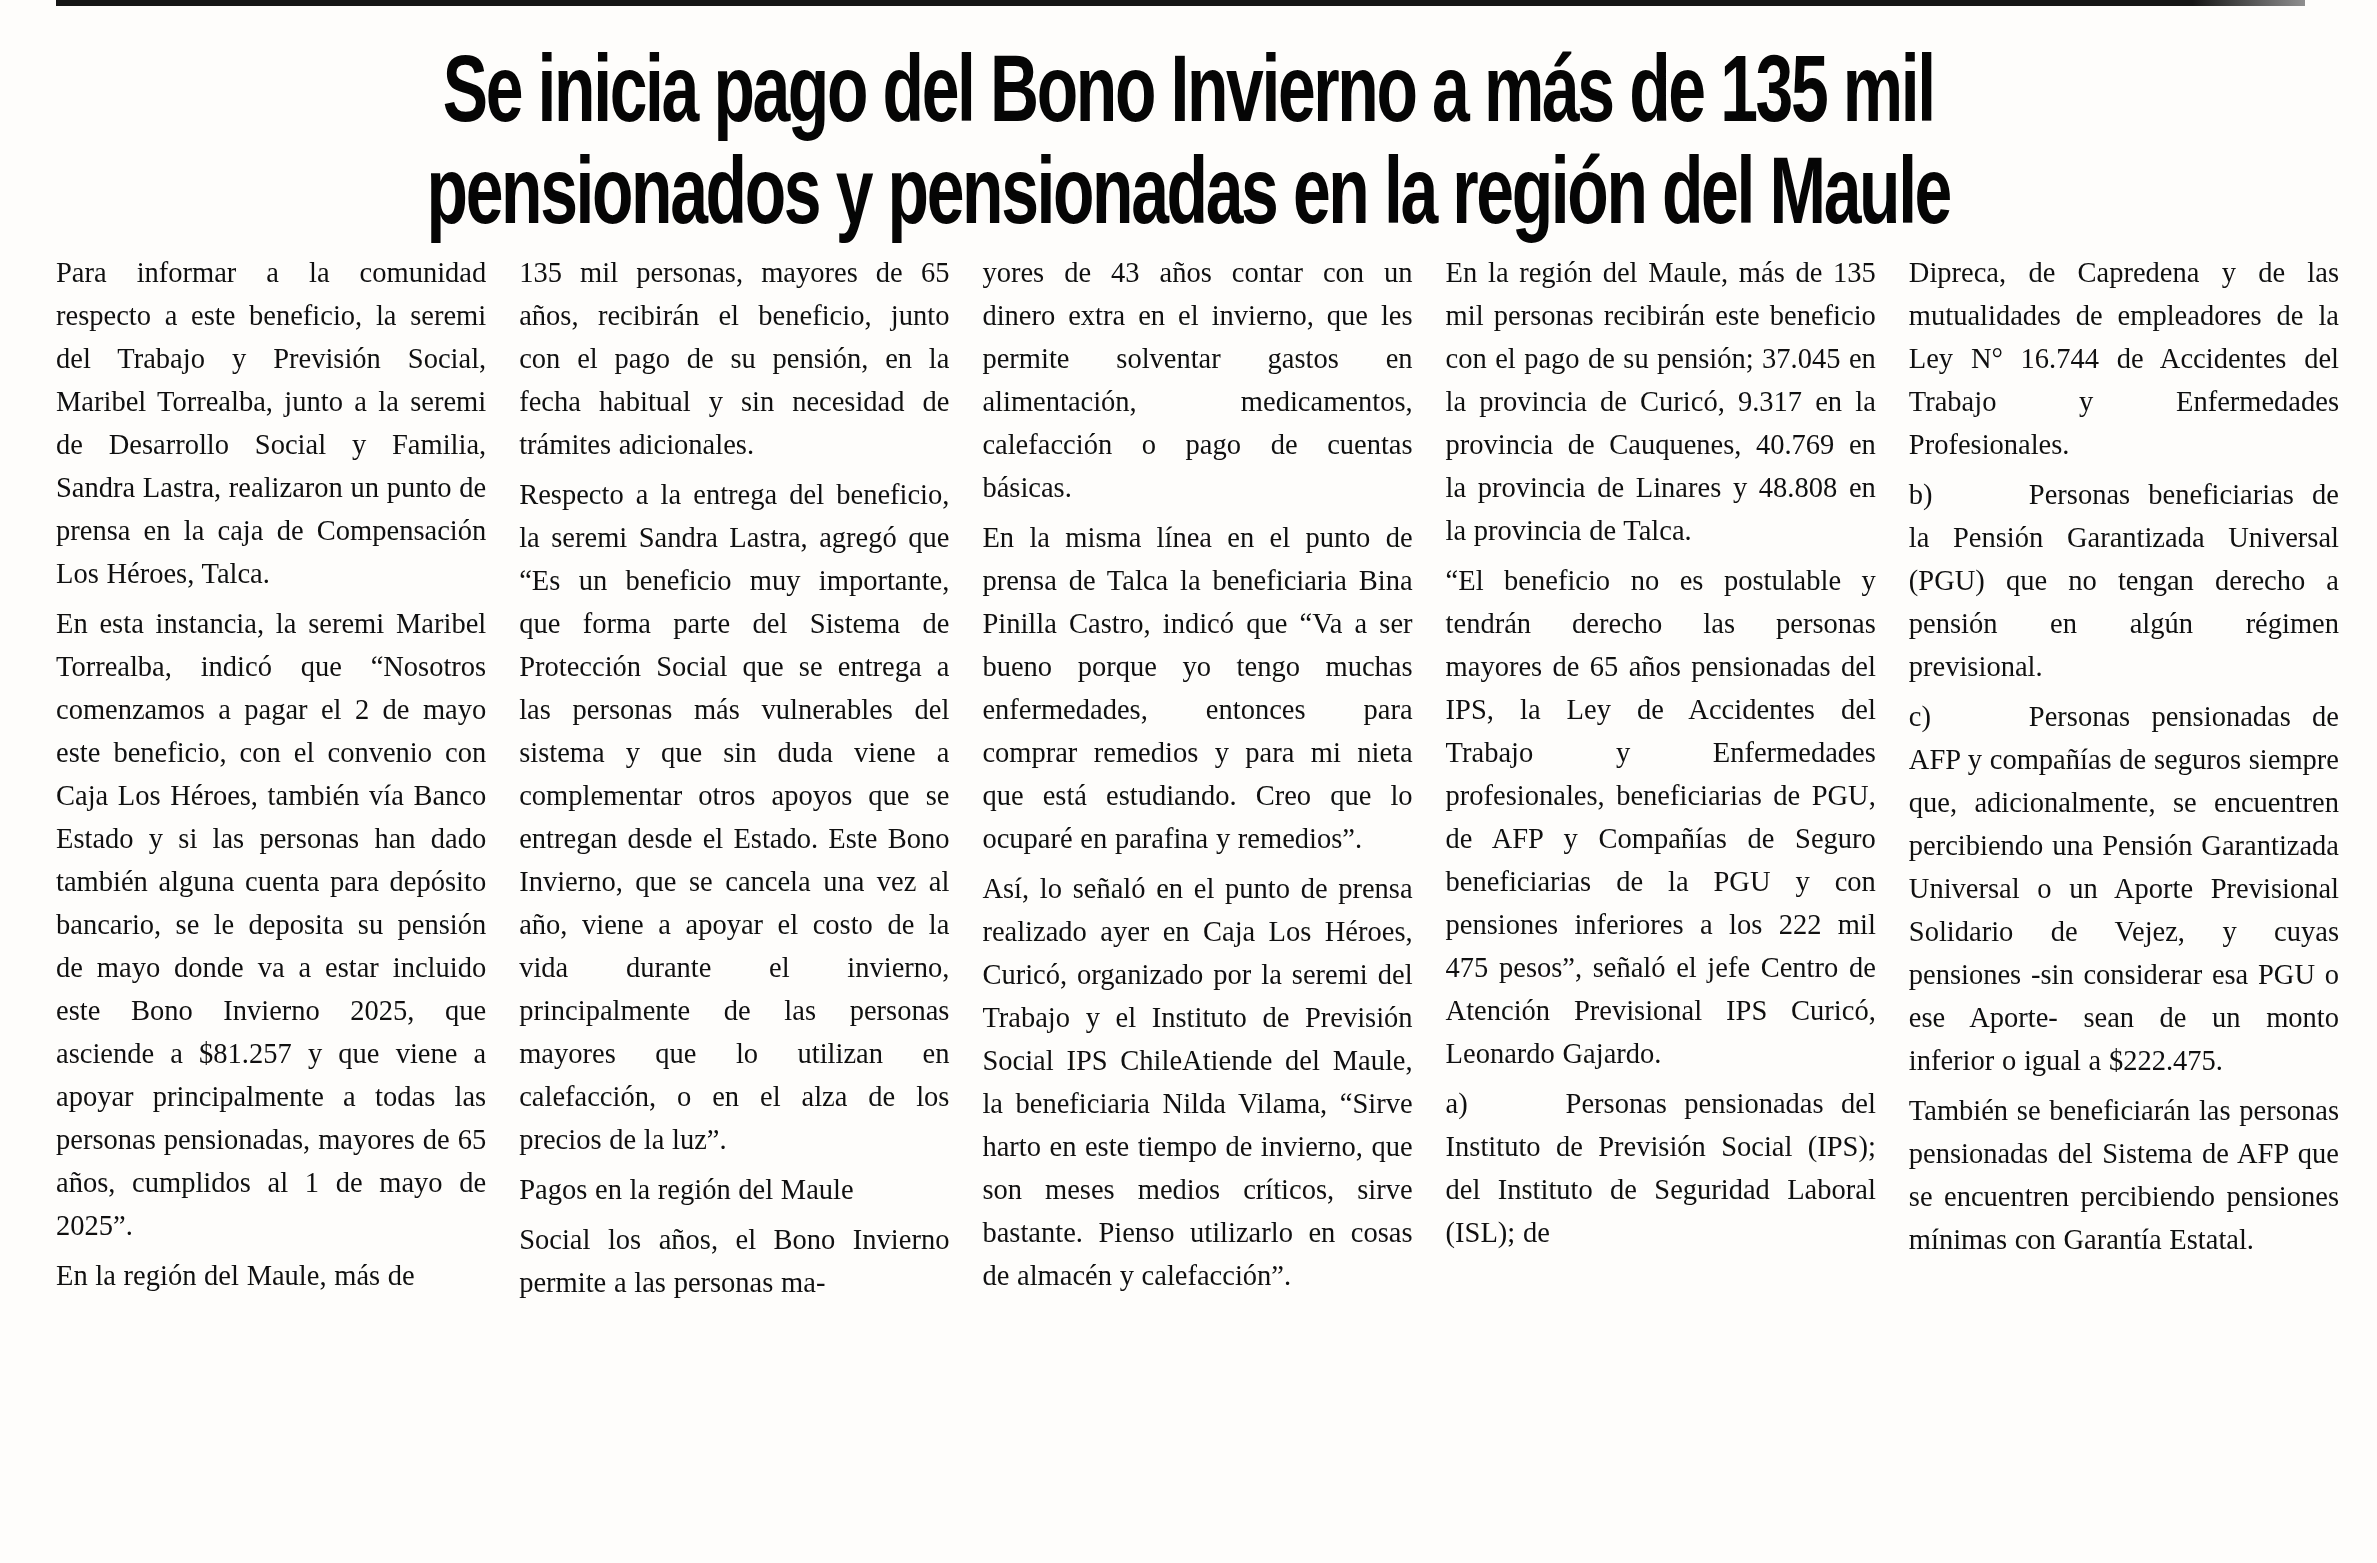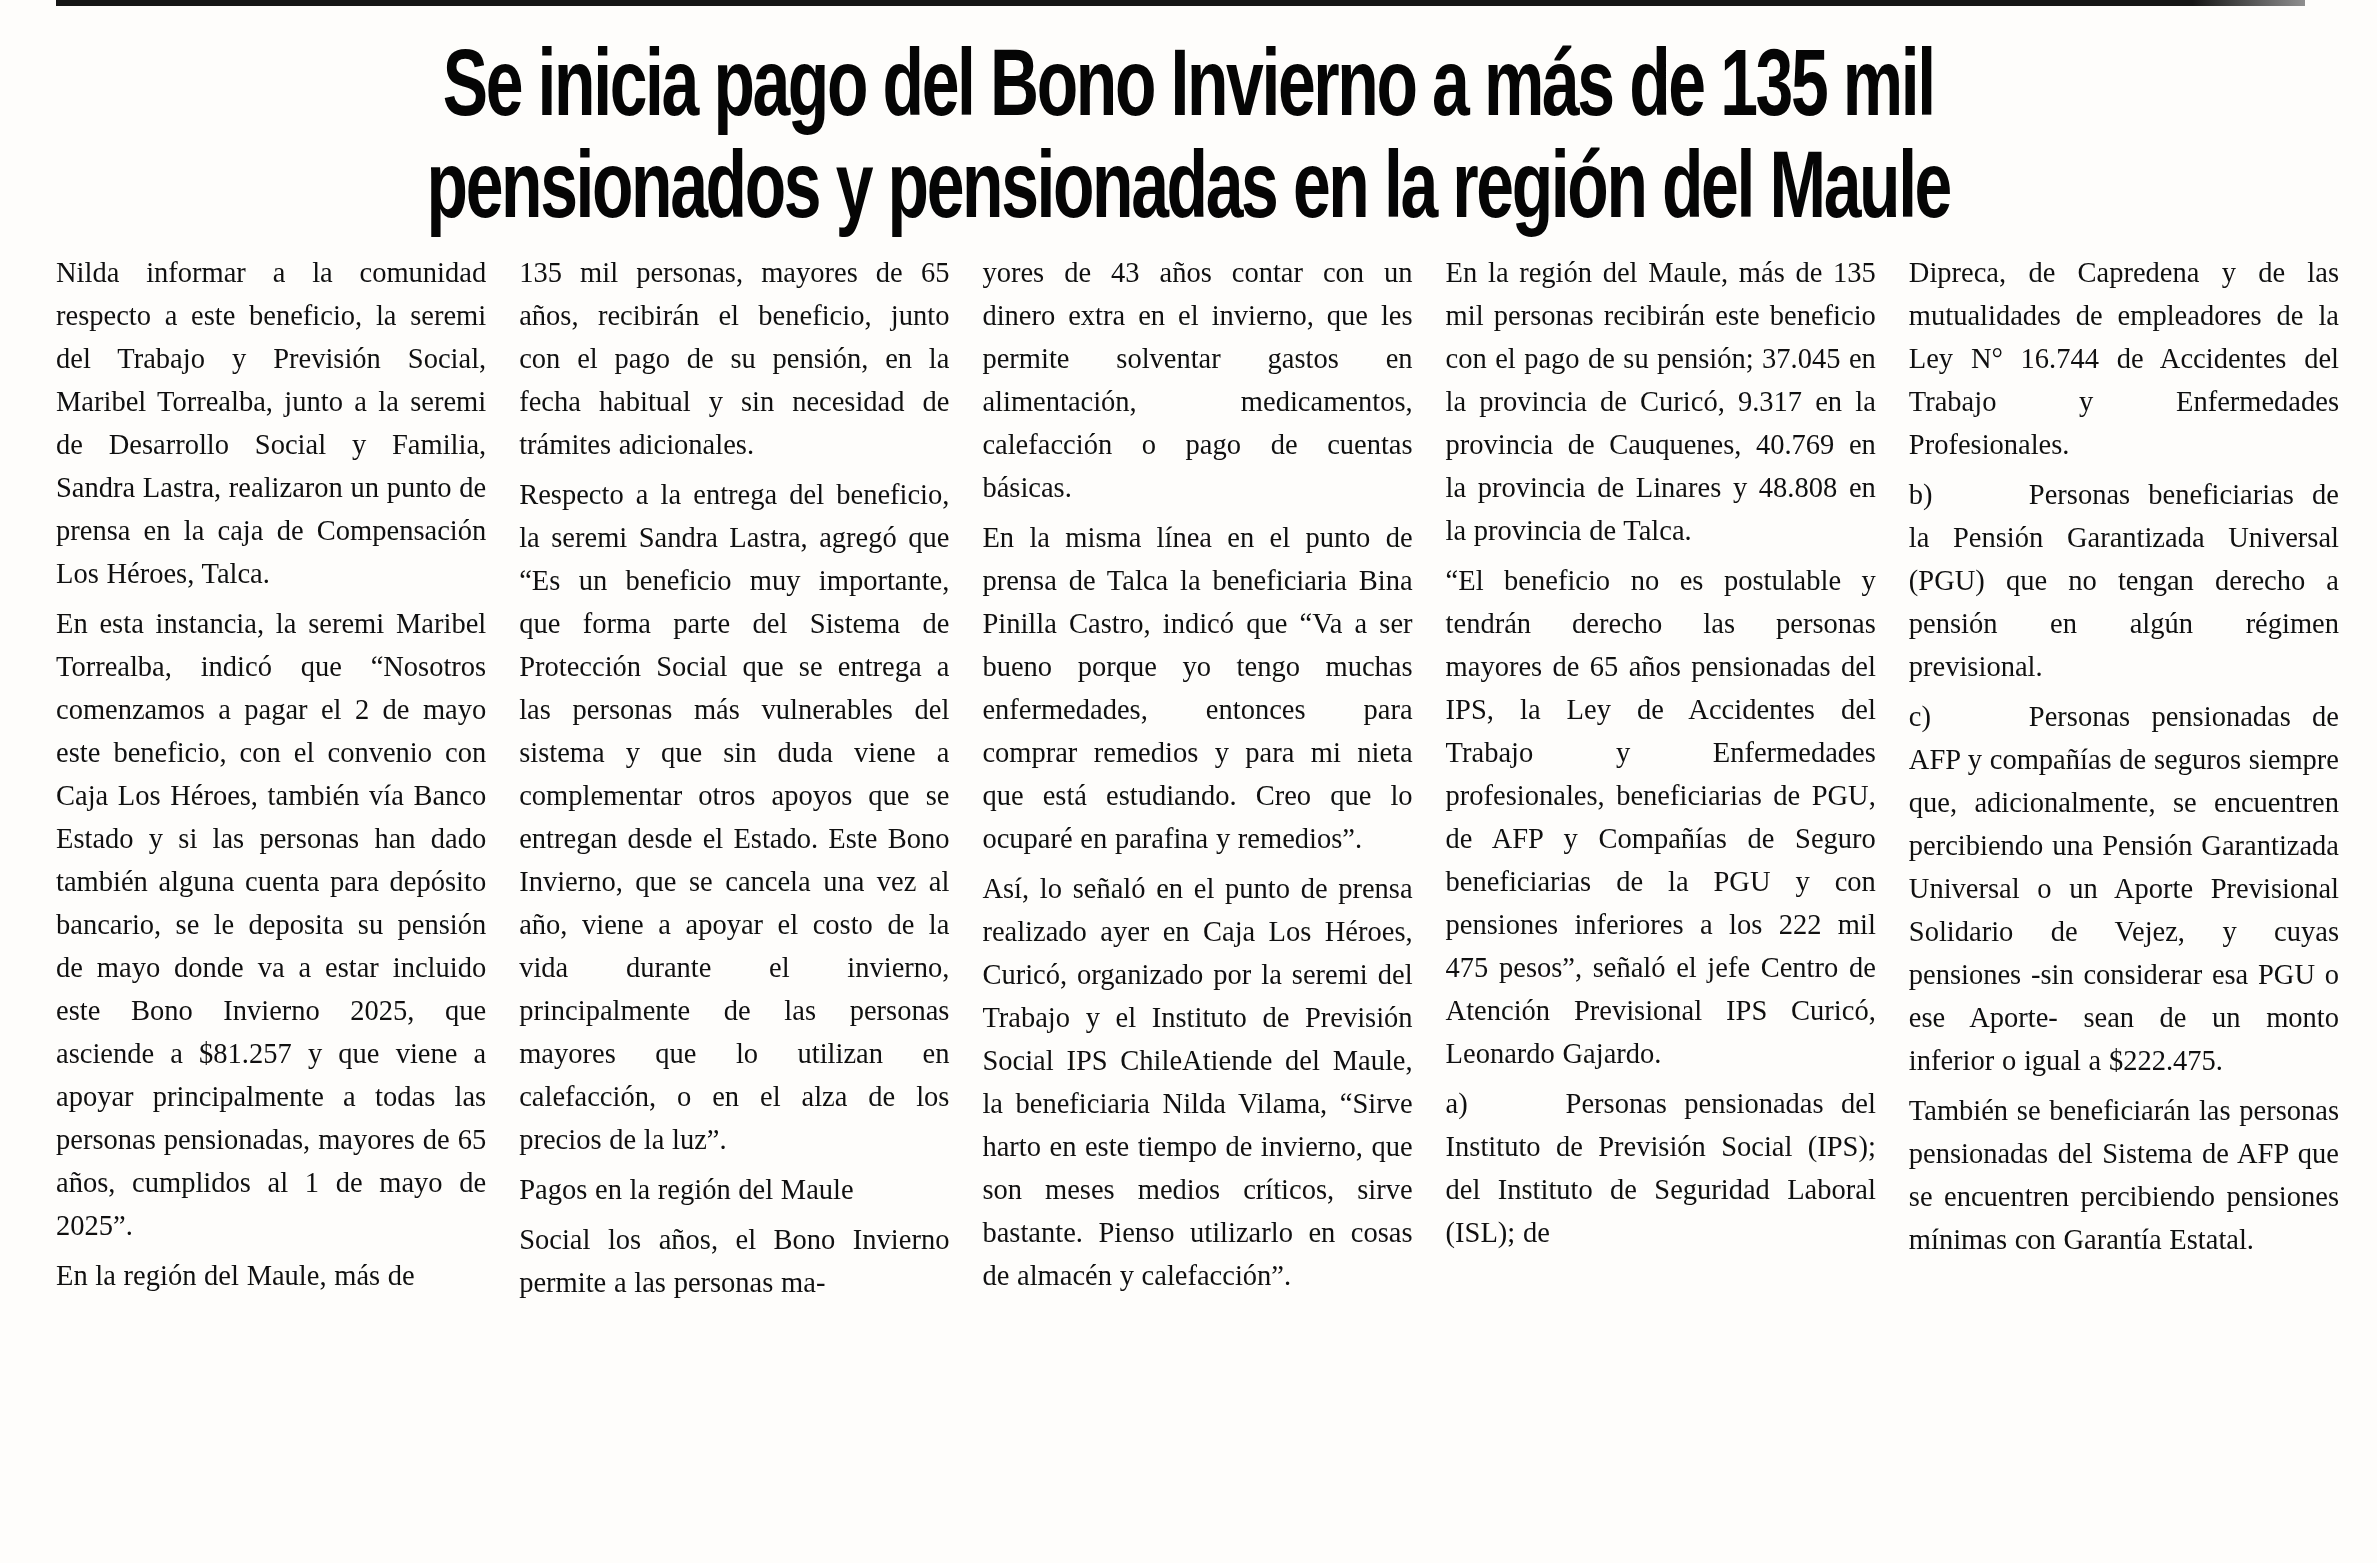--- a/index.html
+++ b/index.html
@@ -13,21 +13,21 @@
     color: #101010;
   }
   .top-rule {
     position: absolute;
     top: 0; left: 56px;
     width: 2249px; height: 6.4px;
     background: linear-gradient(90deg, #161616 0%, #161616 95%, #8f8f8f 100%);
   }
   .headline {
     position: absolute;
-    top: 30px; left: 0; right: 0;
+    top: 36px; left: 0; right: 0;
     height: 210px;
     display: flex;
     align-items: center;
     justify-content: center;
   }
   .headline-inner {
     text-align: center;
     font-family: "Liberation Sans", sans-serif;
     font-weight: 800;
     font-size: 70px;
@@ -68,21 +68,21 @@
 
   <div class="headline">
     <div class="headline-inner">
       <div>Se inicia pago del Bono Invierno a más de 135 mil</div>
       <div>pensionados y pensionadas en la región del Maule</div>
     </div>
   </div>
 
   <div class="columns">
     <div class="col">
-        <p>Nilda informar a la comunidad respecto a este beneficio, la seremi del Trabajo y Previsión Social, Maribel Torrealba, junto a la seremi de Desarrollo Social y Familia, Sandra Lastra, realizaron un punto de prensa en la caja de Compensación Los Héroes, Talca.</p>
+        <p>Para informar a la comunidad respecto a este beneficio, la seremi del Trabajo y Previsión Social, Maribel Torrealba, junto a la seremi de Desarrollo Social y Familia, Sandra Lastra, realizaron un punto de prensa en la caja de Compensación Los Héroes, Talca.</p>
         <p>En esta instancia, la seremi Maribel Torrealba, indicó que “Nosotros comenzamos a pagar el 2 de mayo este beneficio, con el convenio con Caja Los Héroes, también vía Banco Estado y si las personas han dado también alguna cuenta para depósito bancario, se le deposita su pensión de mayo donde va a estar incluido este Bono Invierno 2025, que asciende a $81.257 y que viene a apoyar principalmente a todas las personas pensionadas, mayores de 65 años, cumplidos al 1 de mayo de 2025”.</p>
         <p>En la región del Maule, más de</p>
       </div>
     <div class="col">
         <p>135 mil personas, mayores de 65 años, recibirán el beneficio, junto con el pago de su pensión, en la fecha habitual y sin necesidad de trámites adicionales.</p>
         <p>Respecto a la entrega del beneficio, la seremi Sandra Lastra, agregó que “Es un beneficio muy importante, que forma parte del Sistema de Protección Social que se entrega a las personas más vulnerables del sistema y que sin duda viene a complementar otros apoyos que se entregan desde el Estado. Este Bono Invierno, que se cancela una vez al año, viene a apoyar el costo de la vida durante el invierno, principalmente de las personas mayores que lo utilizan en calefacción, o en el alza de los precios de la luz”.</p>
         <p>Pagos en la región del Maule</p>
         <p>Social los años, el Bono Invierno permite a las personas ma-</p>
       </div>
     <div class="col">

